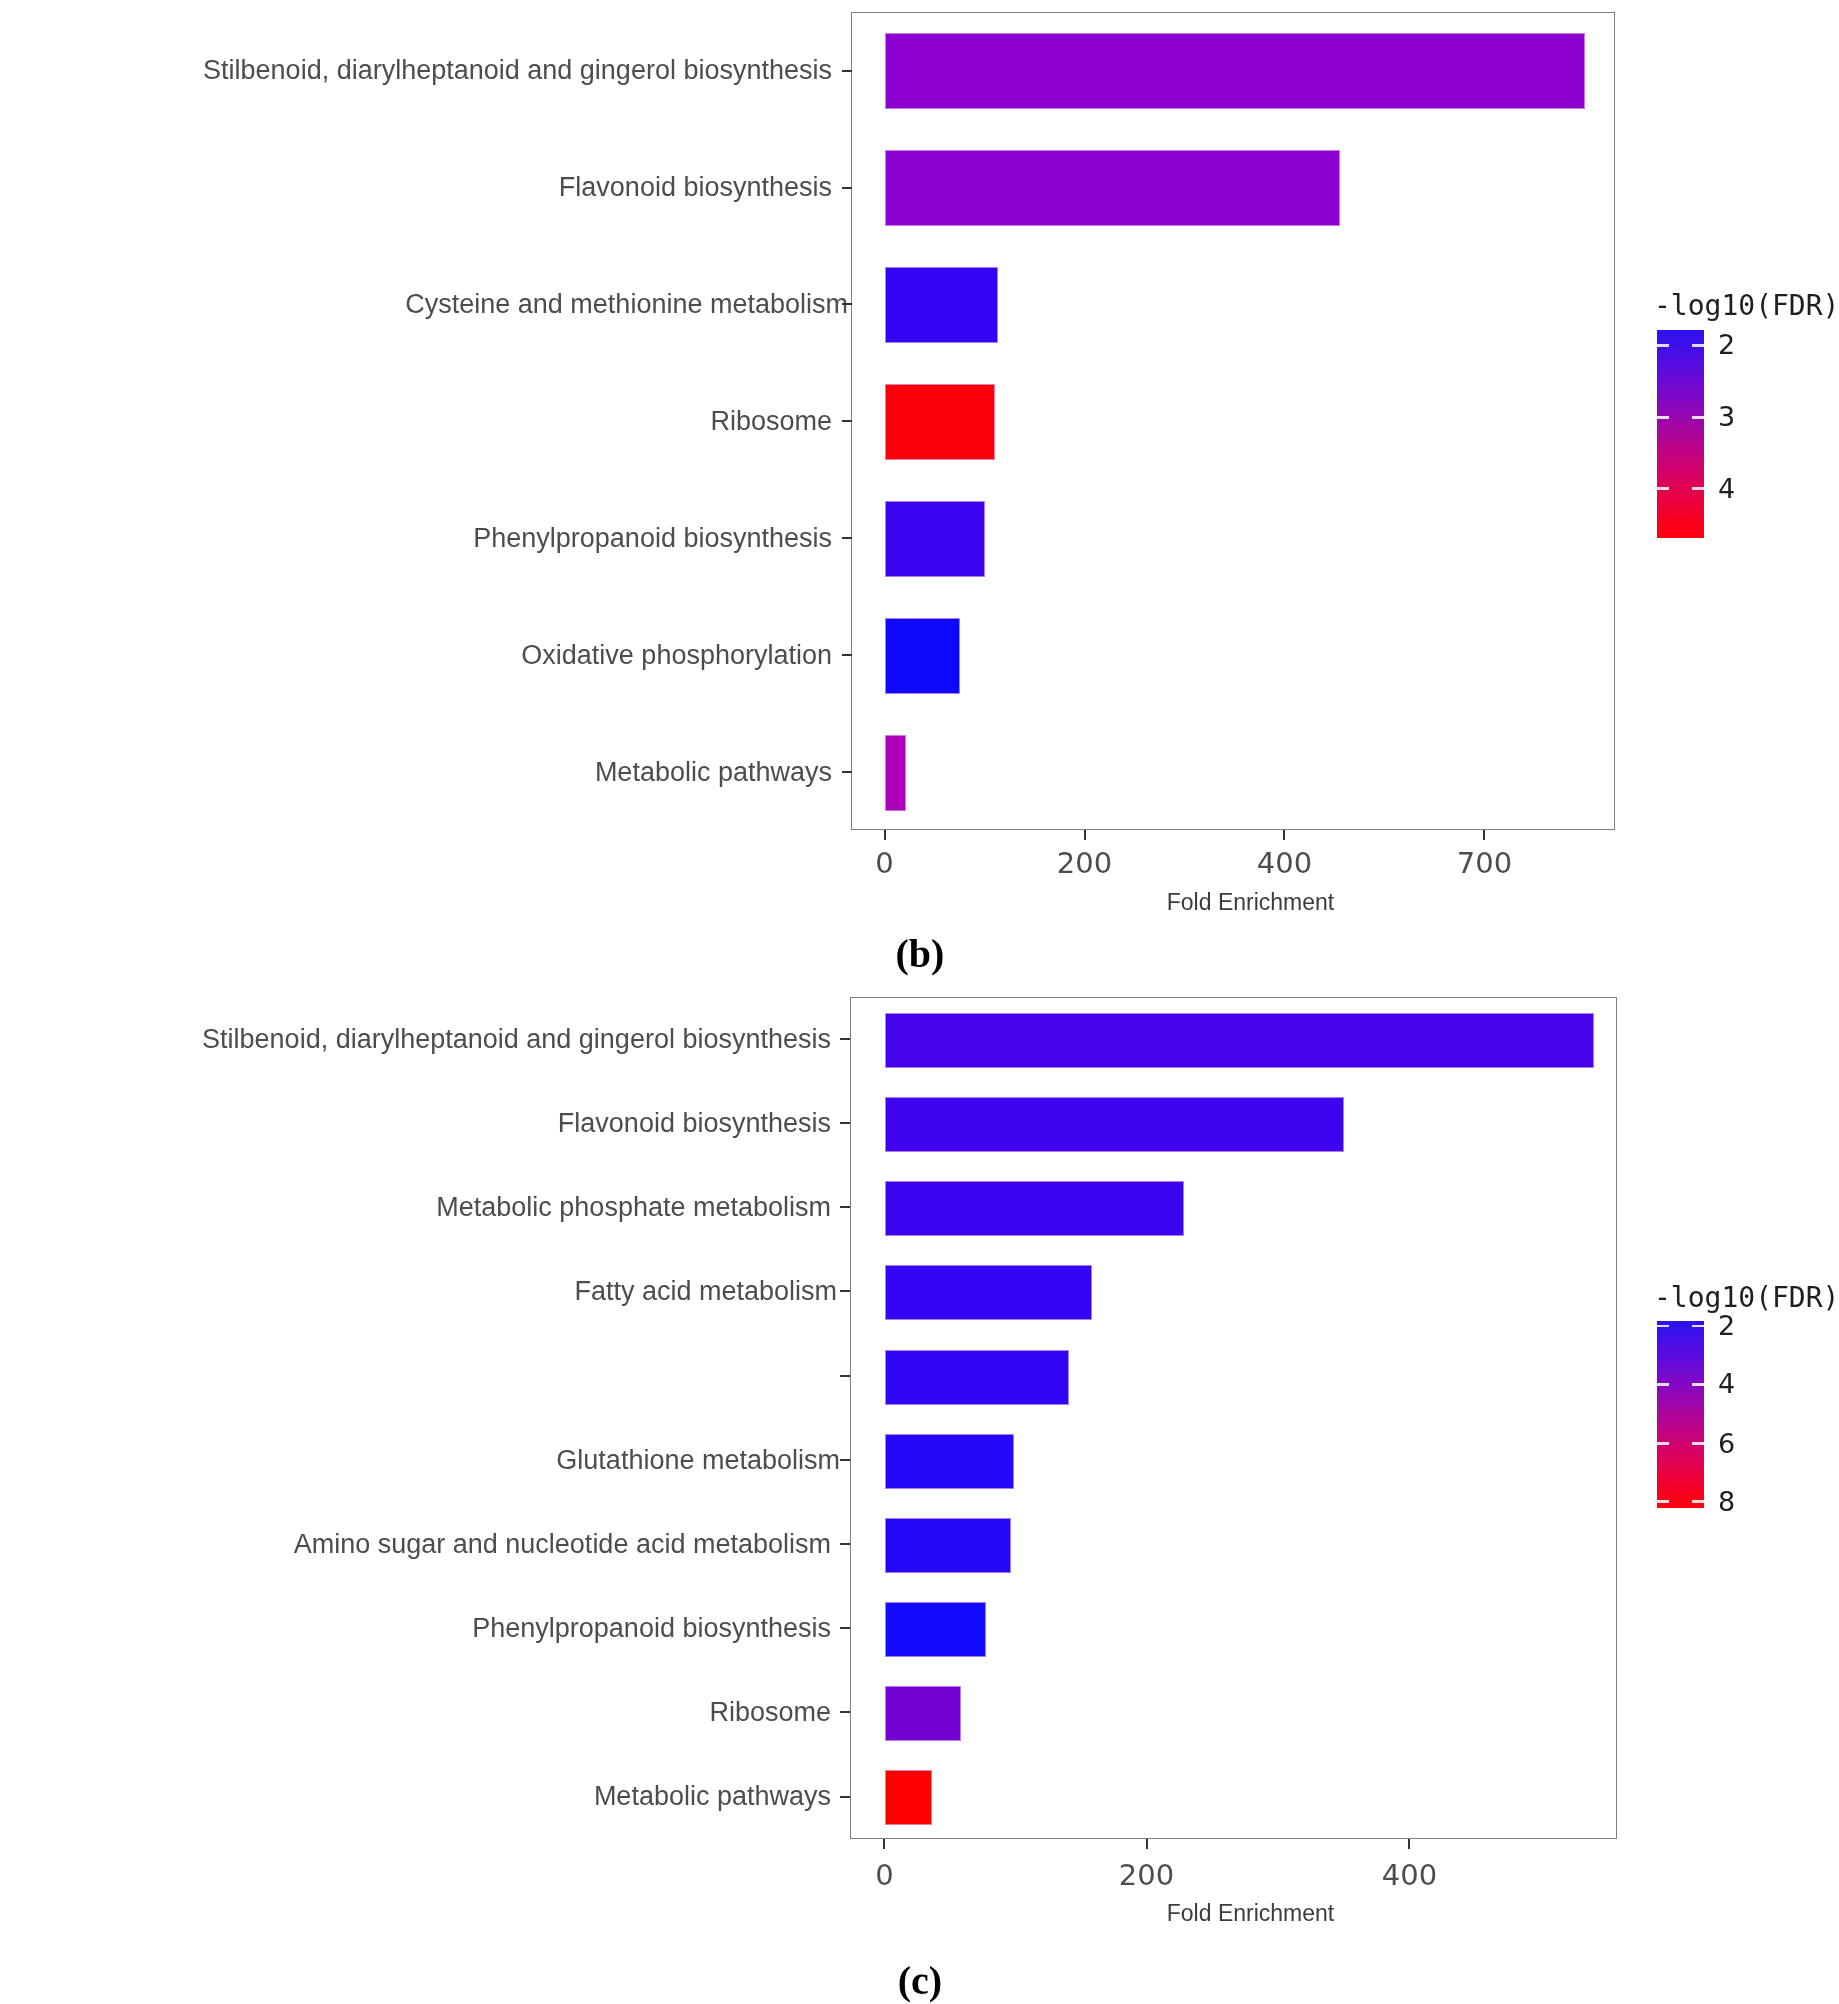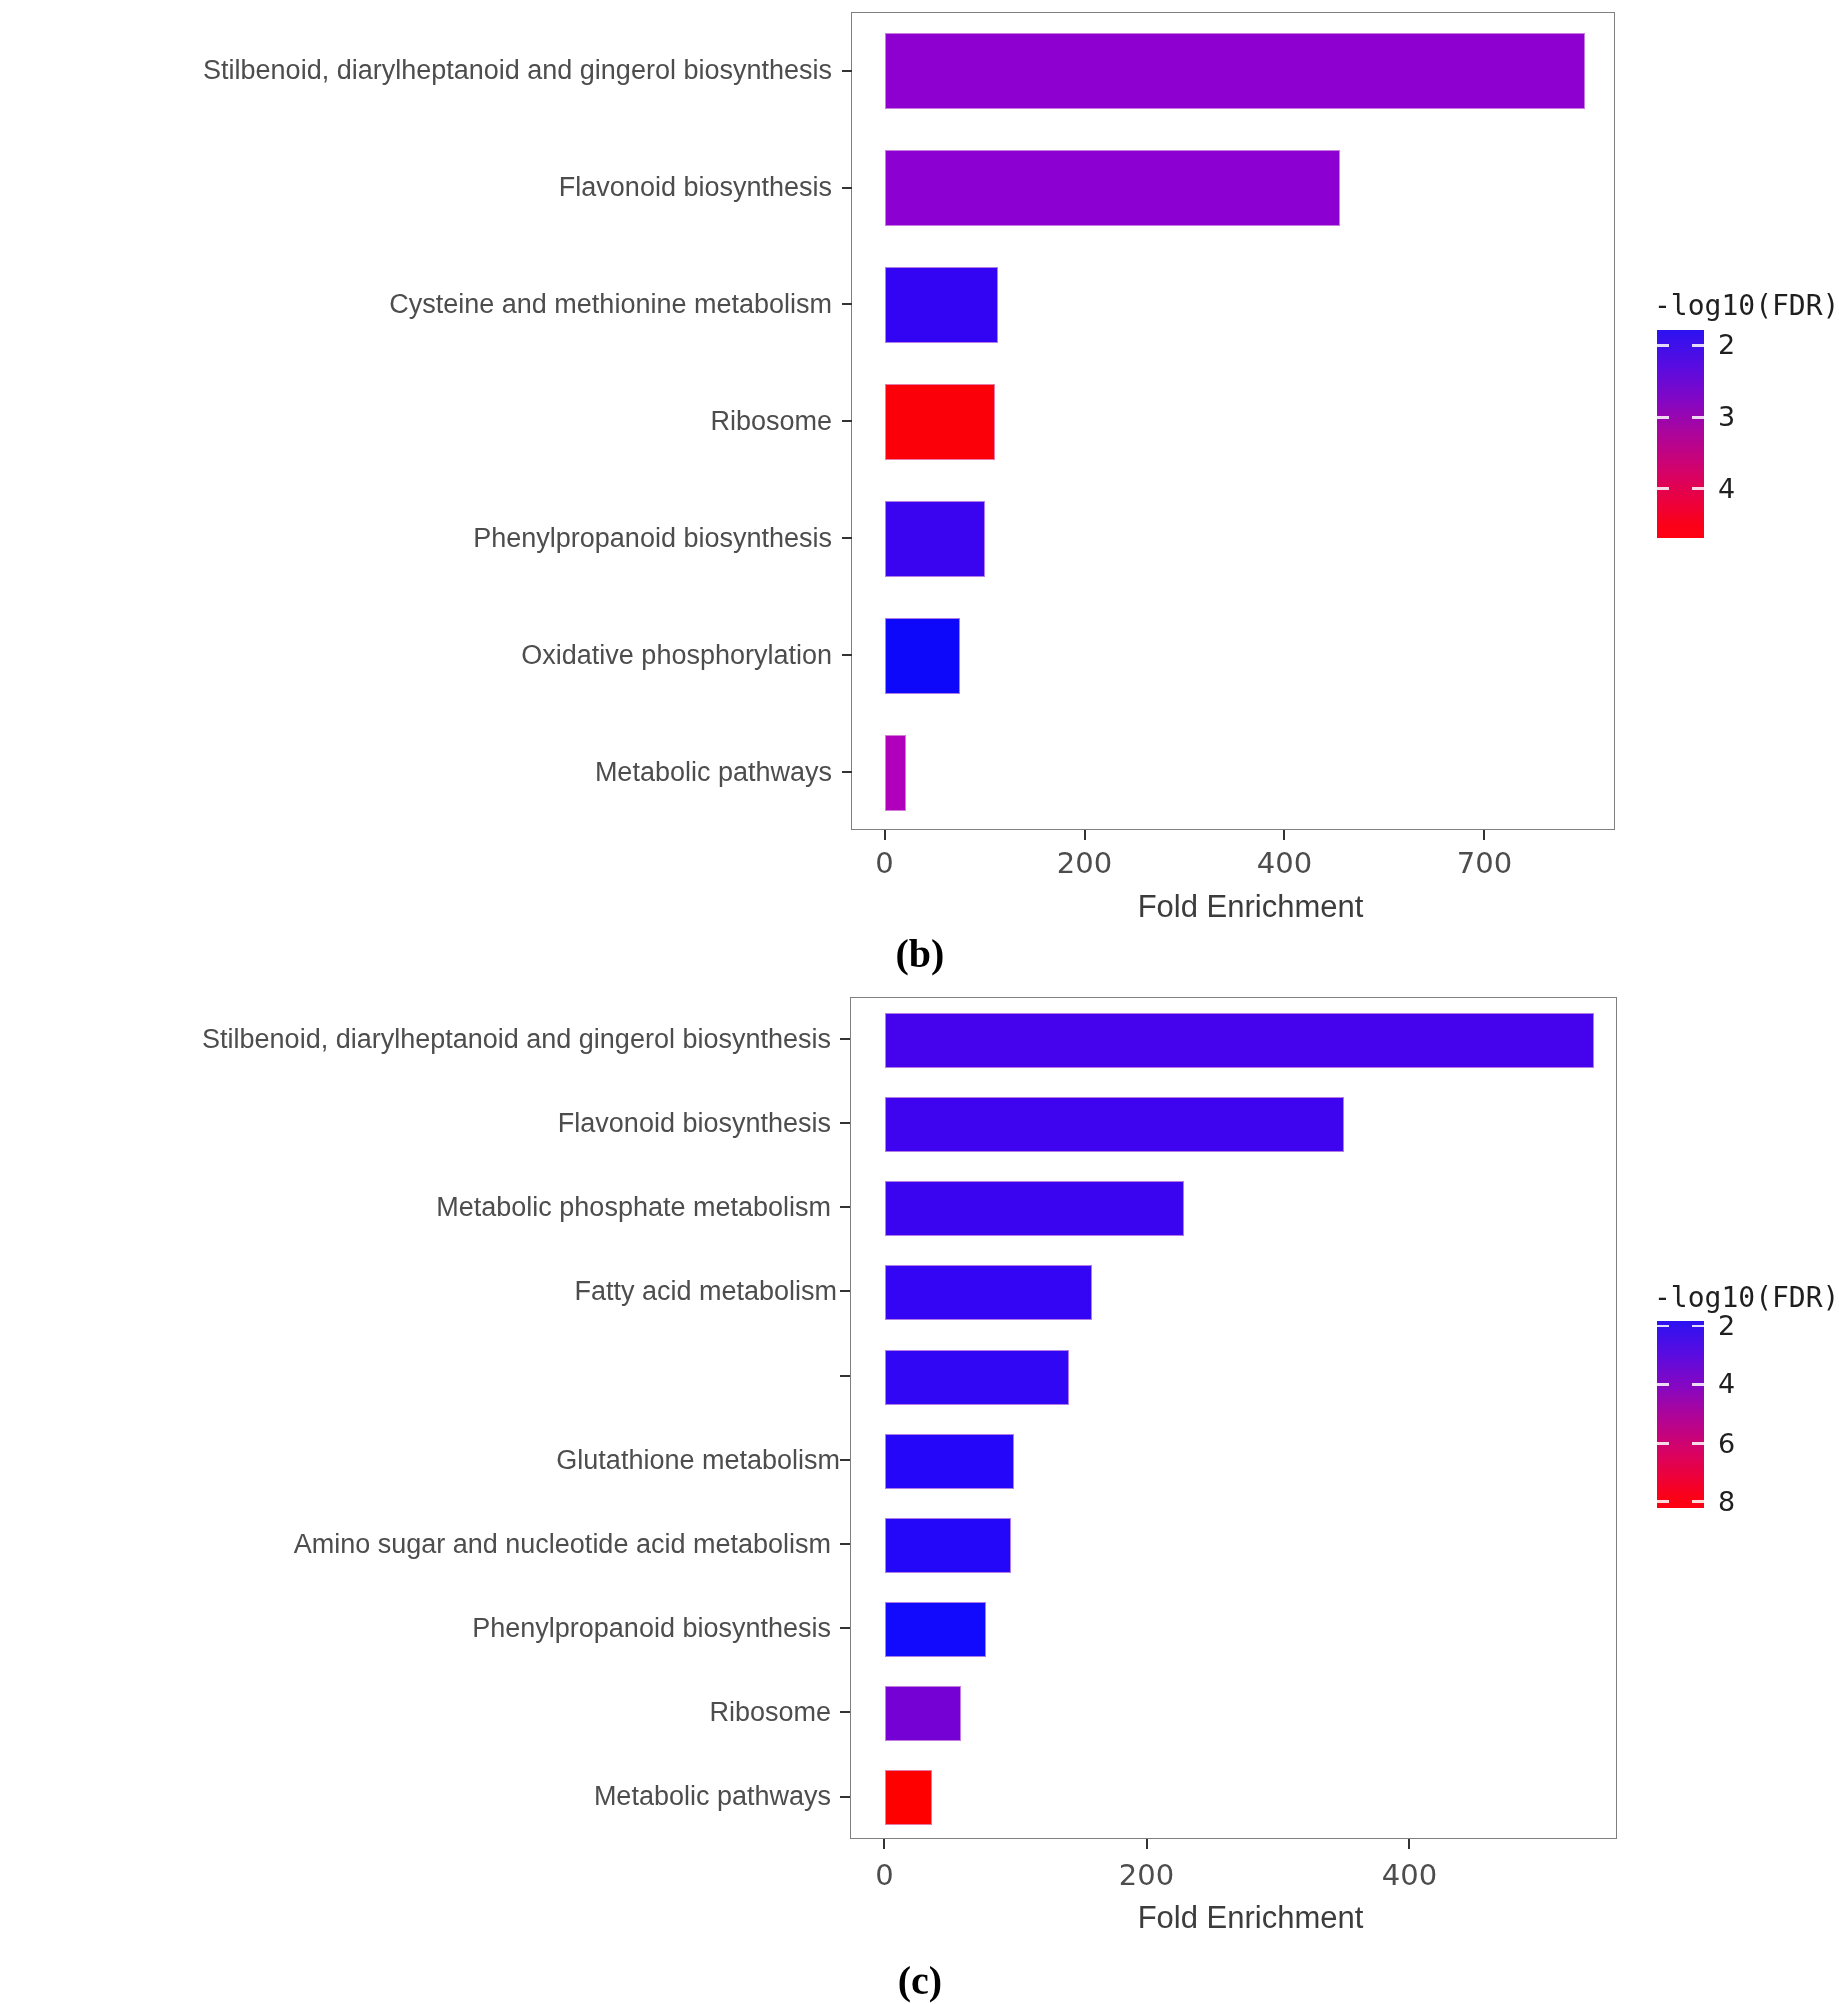--- a/index.html
+++ b/index.html
@@ -22,21 +22,21 @@
     white-space:nowrap;
   }
   .ytick{position:absolute;background:#333333;width:9.8px;height:1.8px;}
   .xtick{position:absolute;background:#333333;width:1.8px;height:9.8px;}
   .xtick-label{
     position:absolute;width:123px;text-align:center;color:#4d4d4d;
     font-size:29px;font-family:"DejaVu Sans", sans-serif;
   }
   .axis-title{
     position:absolute;text-align:center;color:#3c3c3c;
-    font-family:"Liberation Sans", sans-serif;font-size:31px;white-space:nowrap;
+    font-family:"Liberation Sans", sans-serif;font-size:23px;white-space:nowrap;
   }
   .legend{position:absolute;width:196px;}
   .legend-title{
     position:absolute;left:0;top:0;white-space:nowrap;color:#1f1f1f;
     font-family:"DejaVu Sans Mono", monospace;font-size:28px;
   }
   .legend-gradient{
     position:absolute;left:3.1px;width:47px;
     background:linear-gradient(180deg,#2c12f1 0%,#5a0ce0 18%,#8607c2 35%,
       #a8059f 48%,#c30380 60%,#da0260 71%,#ee0138 84%,#fb0118 94%,#ff0011 100%);
@@ -81,21 +81,21 @@
         </div>
     <div class="legend-tick-label" style="left: 64px; top: 47px;">2</div>
         <div class="legend-tick-label" style="left: 64px; top: 119px;">3</div>
         <div class="legend-tick-label" style="left: 64px; top: 191px;">4</div>
       </div>
     <div class="panel-letter" style="top:930px;">(b)</div>
   <div class="cat-label" style="left: 0px; width: 832px; top: 53px;">Stilbenoid, diarylheptanoid and gingerol biosynthesis</div>
       <div class="ytick" style="left: 842px; top: 70px;"></div>
       <div class="cat-label" style="left: 0px; width: 832px; top: 170px;">Flavonoid biosynthesis</div>
       <div class="ytick" style="left: 842px; top: 187px;"></div>
-      <div class="cat-label" style="left: 0px; width: 832px; top: 287px;">Cysteine and methionine metabolism</div>
+      <div class="cat-label" style="left: 0px; width: 832px; top: 287px; padding-left: 16px;">Cysteine and methionine metabolism</div>
       <div class="ytick" style="left: 842px; top: 303px;"></div>
       <div class="cat-label" style="left: 0px; width: 832px; top: 404px;">Ribosome</div>
       <div class="ytick" style="left: 842px; top: 420px;"></div>
       <div class="cat-label" style="left: 0px; width: 832px; top: 521px;">Phenylpropanoid biosynthesis</div>
       <div class="ytick" style="left: 842px; top: 537px;"></div>
       <div class="cat-label" style="left: 0px; width: 832px; top: 638px;">Oxidative phosphorylation</div>
       <div class="ytick" style="left: 842px; top: 654px;"></div>
       <div class="cat-label" style="left: 0px; width: 832px; top: 755px;">Metabolic pathways</div>
       <div class="ytick" style="left: 842px; top: 771px;"></div>
       <div class="xtick" style="left: 884px; top: 830px;"></div>

